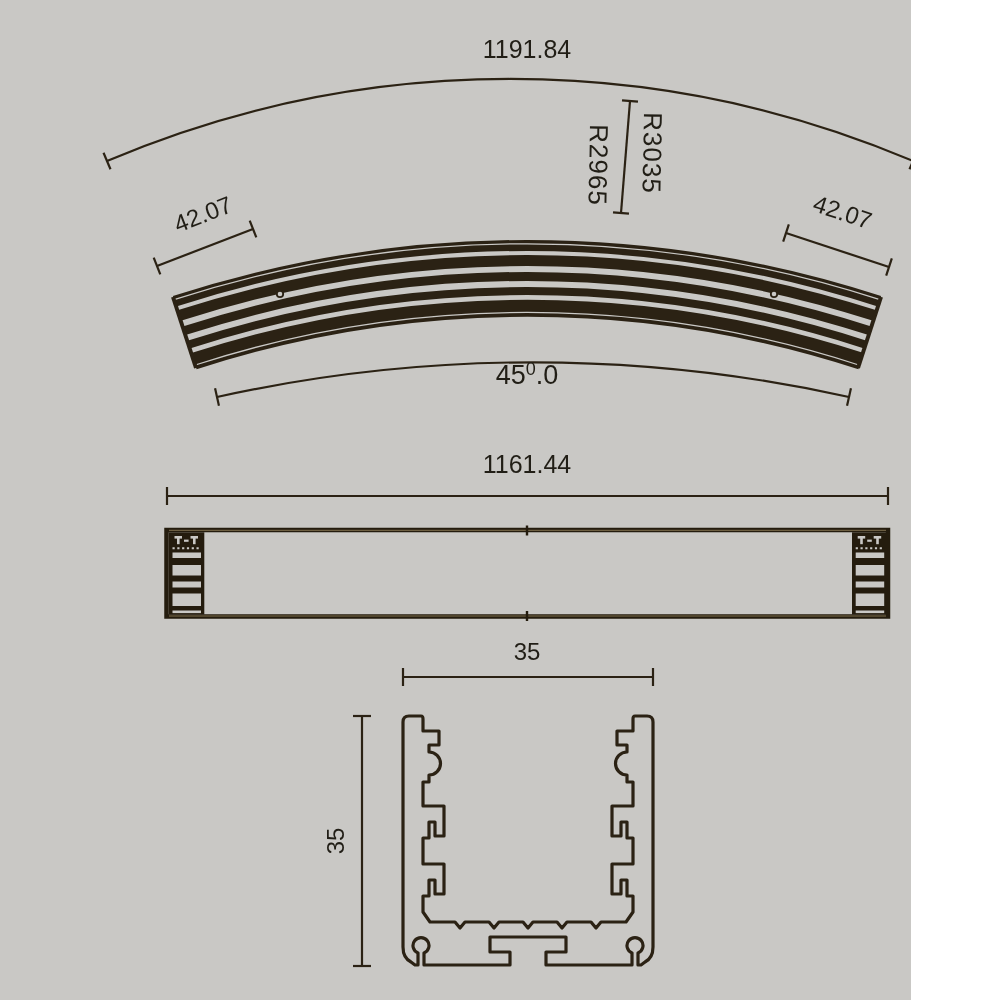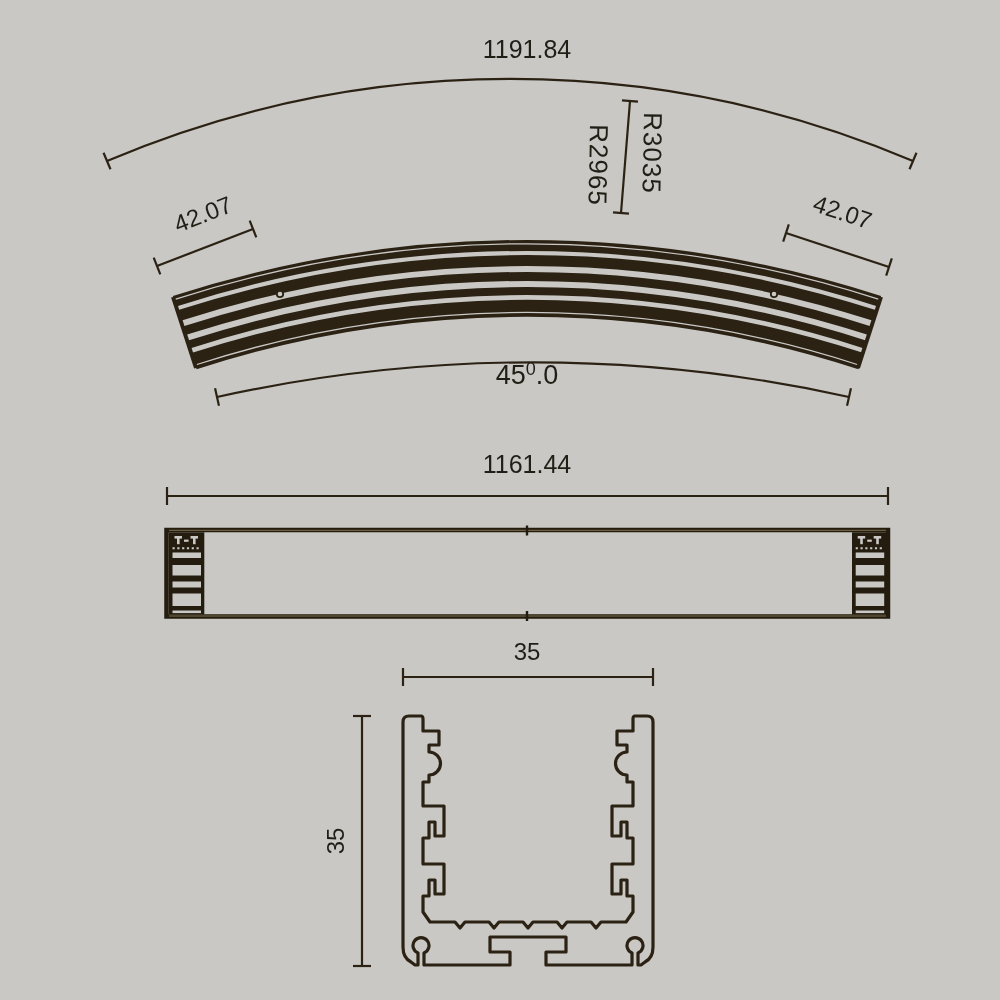--- a/index.html
+++ b/index.html
@@ -1,18 +1,18 @@
 <!DOCTYPE html>
 <html><head>
 <meta charset="utf-8">
 <style>
   html,body{margin:0;padding:0;}
   .page{
     position:relative;
-    width:1000px;height:1000px;
+    width:911px;height:1000px;
     background:#c9c8c5;
     font-family:"Liberation Sans", sans-serif;
     overflow:hidden;
   }
   svg text{
     fill:#211e16;
     font-family:"Liberation Sans", sans-serif;
   }
   .dim-text{font-size:25px;}
   .dim-text-sm{font-size:24px;}

